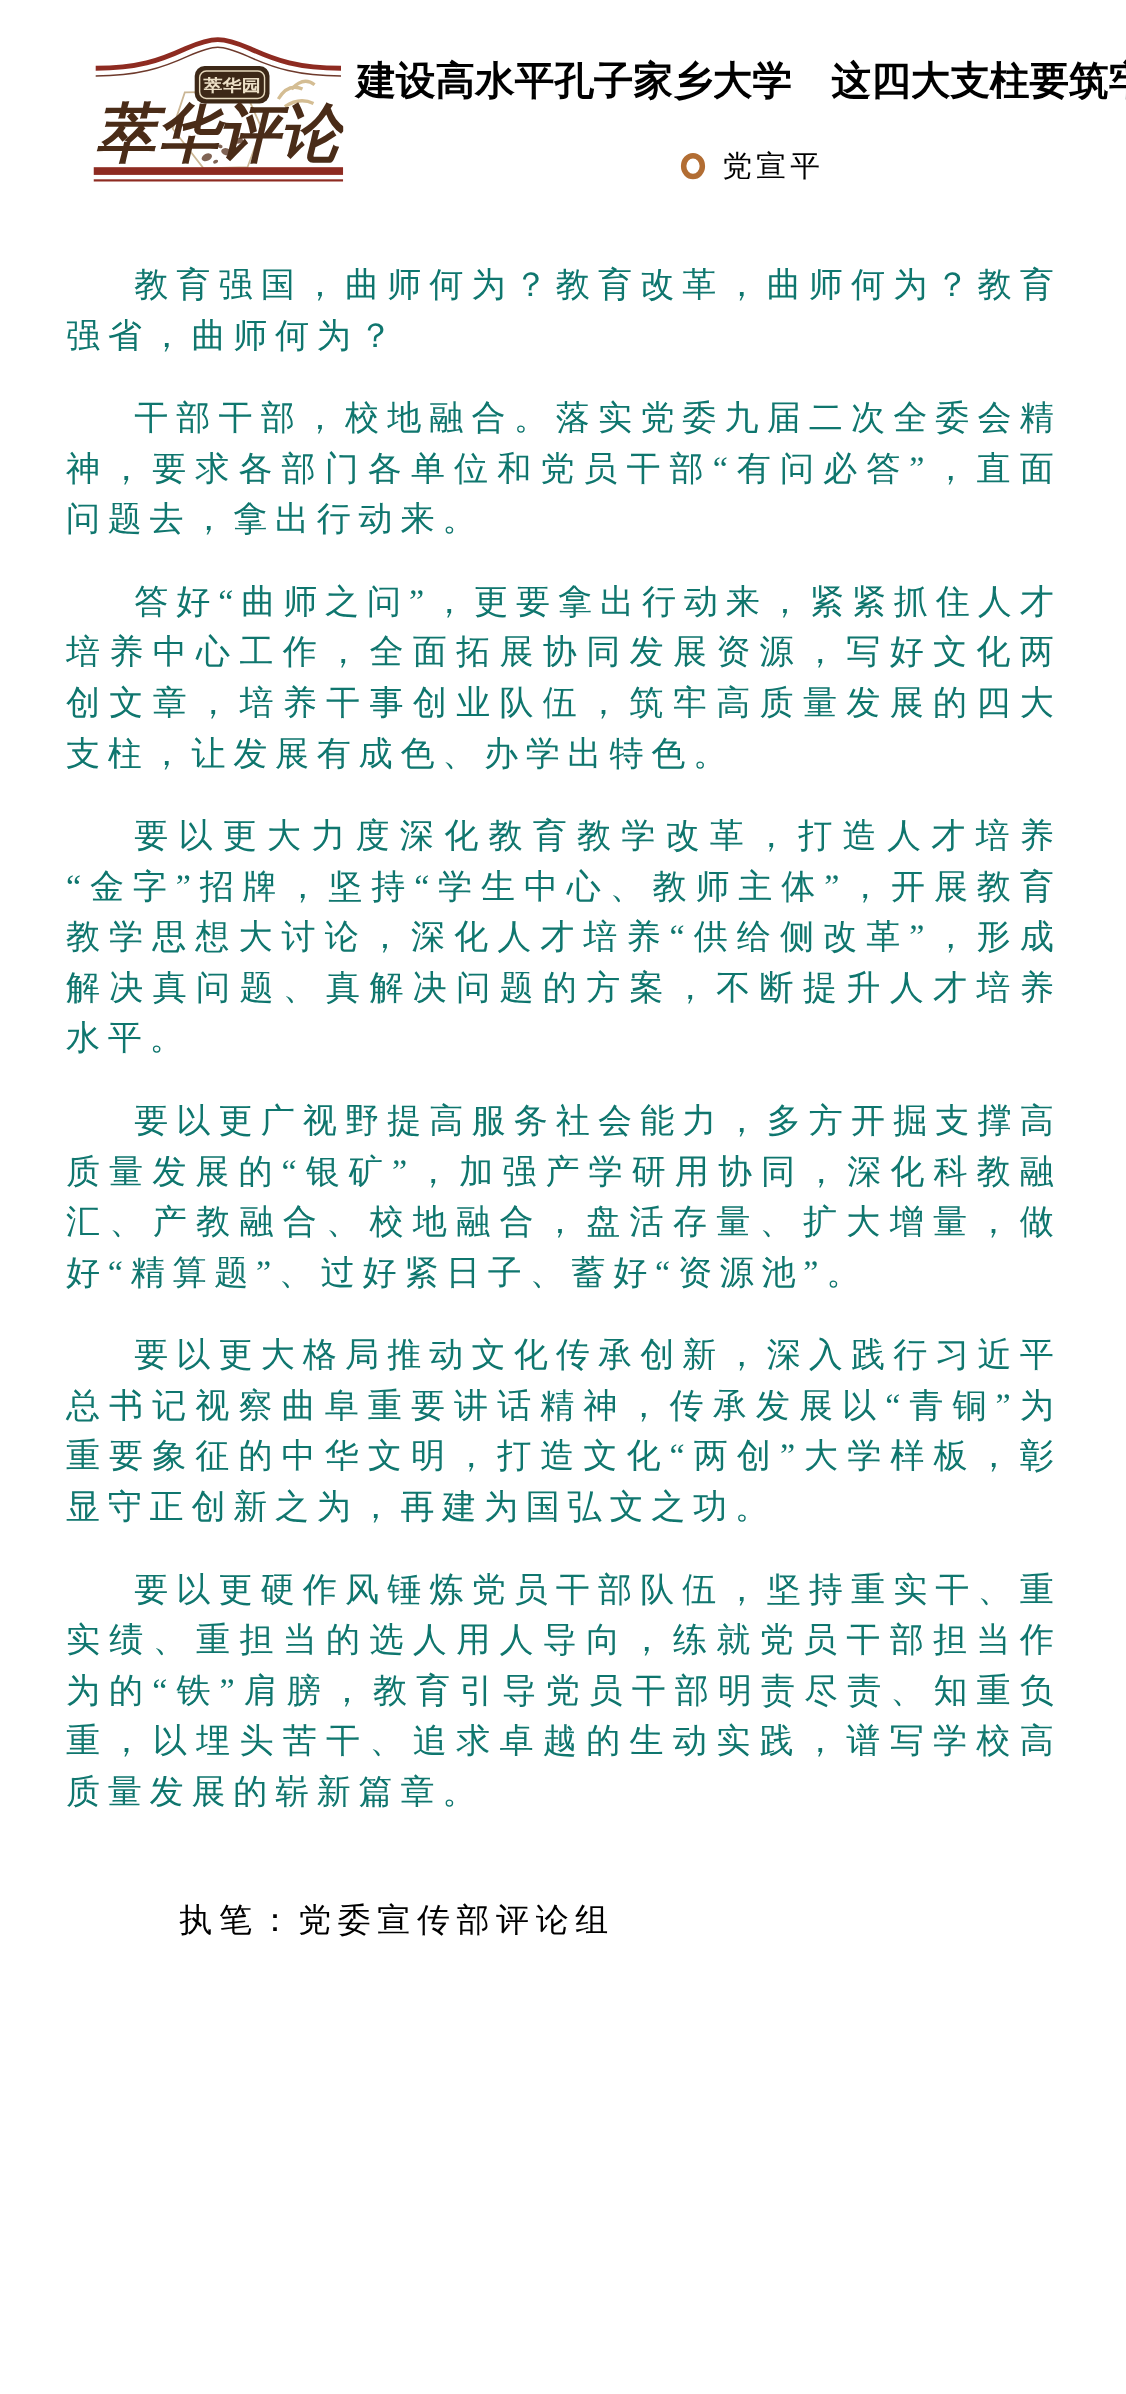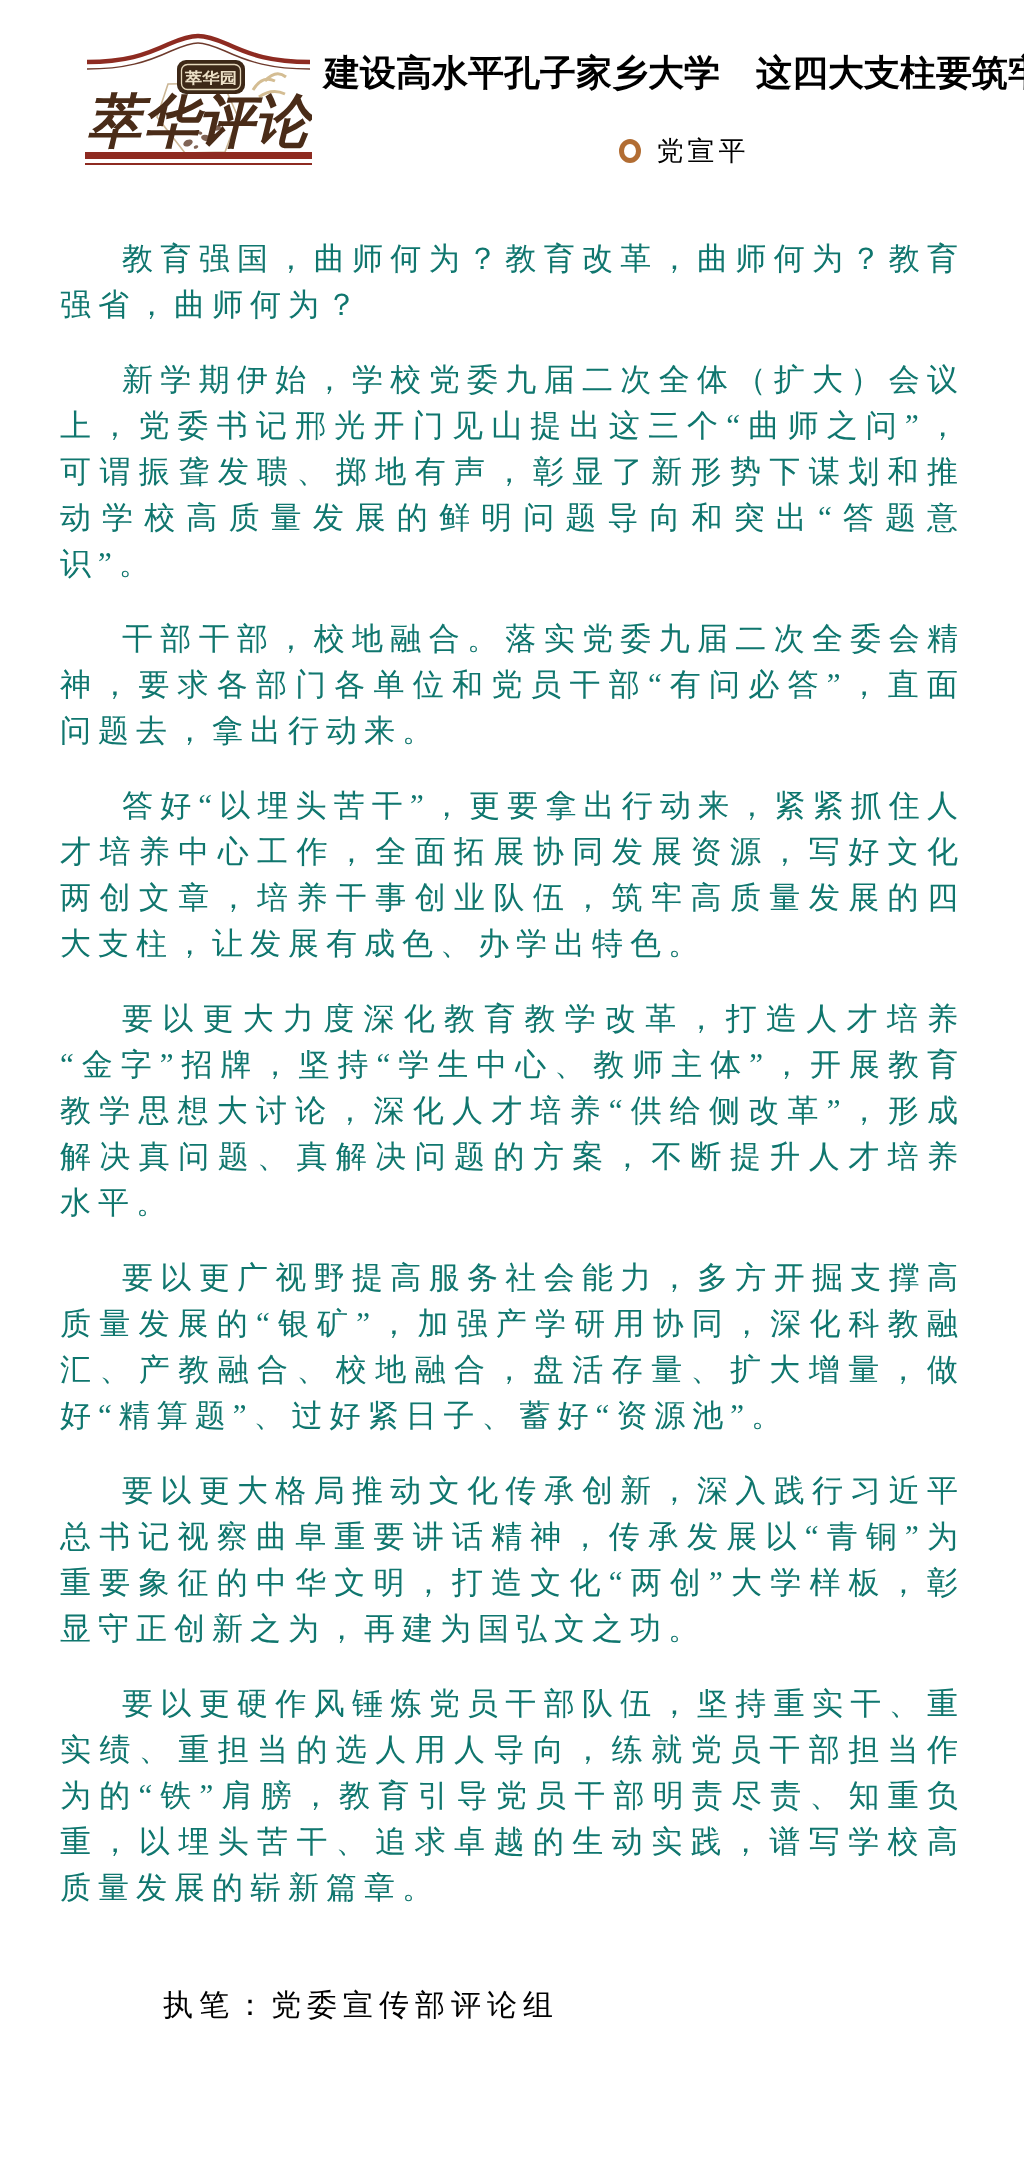--- a/index.html
+++ b/index.html
@@ -152,23 +152,22 @@
       <h1 class="page-title">建设高水平孔子家乡大学　这四大支柱要筑牢</h1>
       <div class="author-row">
         <span class="author-ring"></span>
         <span class="author-name">党宣平</span>
       </div>
     </div>
   </header>
 
   <main class="article">
     <p>教育强国，曲师何为？教育改革，曲师何为？教育强省，曲师何为？</p>
-    <p>新学期伊始，学校党委九届二次全体（扩大）会议上，党委书记邢光开门见山提出这三个“曲师之问”，可谓振聋发聩、掷地有声，彰显了新形势下谋划和推动学校高质量发展的鲜明问题导向和突出“答题意识”。</p>
     <p>干部干部，校地融合。落实党委九届二次全委会精神，要求各部门各单位和党员干部“有问必答”，直面问题去，拿出行动来。</p>
-    <p>答好“以埋头苦干”，更要拿出行动来，紧紧抓住人才培养中心工作，全面拓展协同发展资源，写好文化两创文章，培养干事创业队伍，筑牢高质量发展的四大支柱，让发展有成色、办学出特色。</p>
+    <p>答好“曲师之问”，更要拿出行动来，紧紧抓住人才培养中心工作，全面拓展协同发展资源，写好文化两创文章，培养干事创业队伍，筑牢高质量发展的四大支柱，让发展有成色、办学出特色。</p>
     <p>要以更大力度深化教育教学改革，打造人才培养“金字”招牌，坚持“学生中心、教师主体”，开展教育教学思想大讨论，深化人才培养“供给侧改革”，形成解决真问题、真解决问题的方案，不断提升人才培养水平。</p>
     <p>要以更广视野提高服务社会能力，多方开掘支撑高质量发展的“银矿”，加强产学研用协同，深化科教融汇、产教融合、校地融合，盘活存量、扩大增量，做好“精算题”、过好紧日子、蓄好“资源池”。</p>
     <p>要以更大格局推动文化传承创新，深入践行习近平总书记视察曲阜重要讲话精神，传承发展以“青铜”为重要象征的中华文明，打造文化“两创”大学样板，彰显守正创新之为，再建为国弘文之功。</p>
     <p>要以更硬作风锤炼党员干部队伍，坚持重实干、重实绩、重担当的选人用人导向，练就党员干部担当作为的“铁”肩膀，教育引导党员干部明责尽责、知重负重，以埋头苦干、追求卓越的生动实践，谱写学校高质量发展的崭新篇章。</p>
   </main>
 
   <footer class="credits">
     <p>执笔：党委宣传部评论组</p>
 
   </footer>

